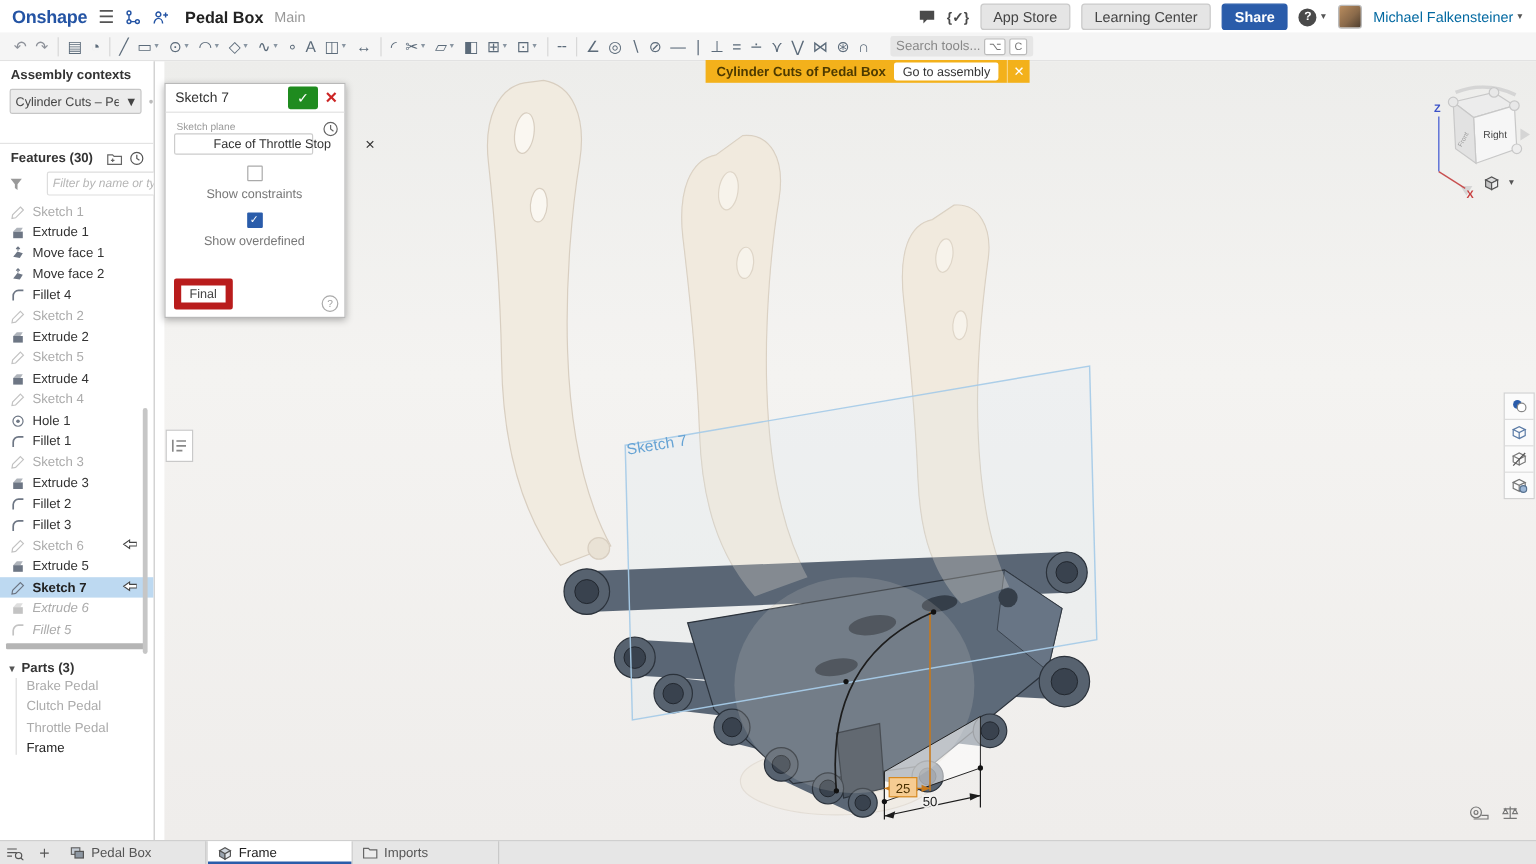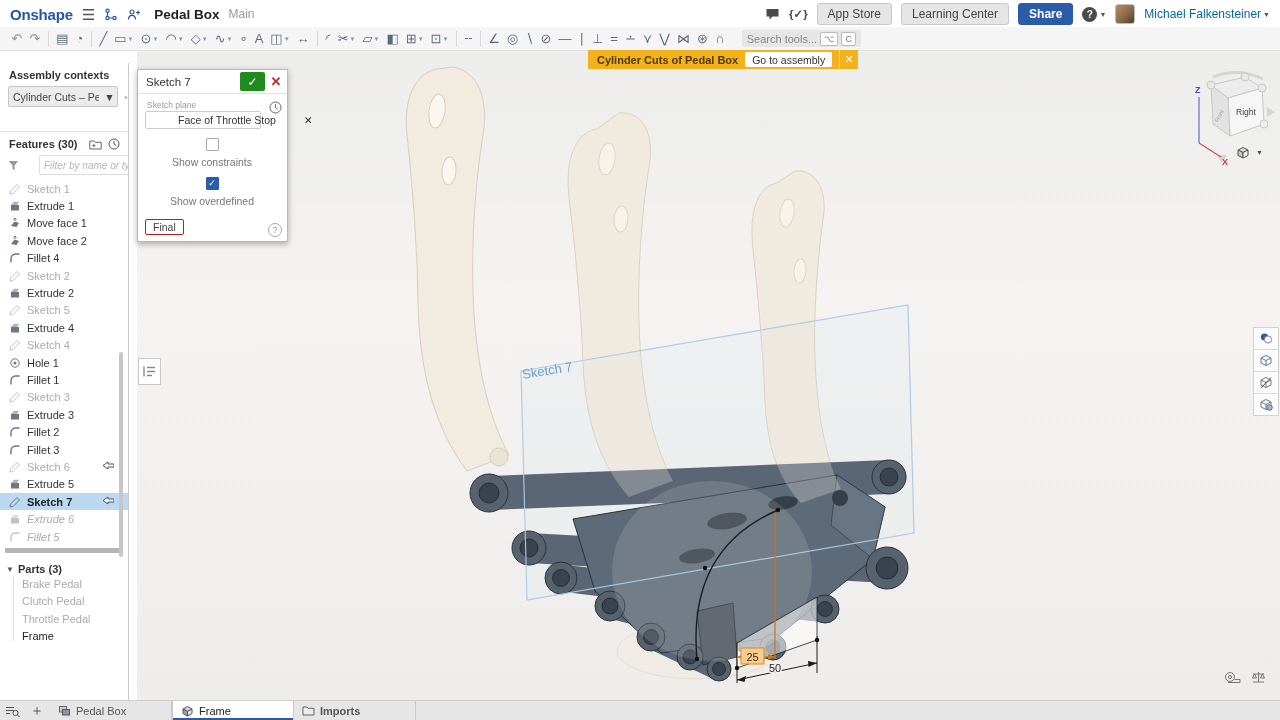--- a/index.html
+++ b/index.html
@@ -32,21 +32,21 @@
   .tbicon.gray{color:#8d9199;}
   .tbicon .tb-caret{font-size:6px;color:#8a96a2;margin-left:1px;}
   .tb-div{width:1px;height:16px;background:#d8d8d8;margin:0 4px;}
   .search-tools{margin-left:14px;height:17px;background:#e6e6e6;border-radius:2px;display:flex;
                 align-items:center;padding:0 5px;gap:3px;}
   .search-tools .stext{font-size:11px;color:#888;}
   .search-tools kbd{font-family:"Liberation Sans",sans-serif;font-size:9px;color:#777;background:#fff;
                     border:1px solid #bbb;border-radius:2px;padding:0 3px;height:12px;line-height:12px;}
   
   .left-panel{position:absolute;left:0;top:51px;width:129px;bottom:20px;background:#fff;
-              border-right:1px solid #c9c9c9;box-sizing:border-box;overflow:hidden;margin-top:12px;}
+              border-right:1px solid #c9c9c9;box-sizing:border-box;overflow:hidden;}
   .ac-title{font-size:11px;font-weight:bold;color:#333;padding:6px 0 0 9px;}
   .ac-row{display:flex;align-items:center;margin:5px 0 0 8px;gap:6px;}
   .ac-dd{height:19px;max-width:100px;background:#ececec;border:1px solid #c6c6c6;border-radius:2px;
          display:flex;align-items:center;padding:0 4px;gap:3px;}
   .ac-dd span{font-size:10.5px;color:#444;white-space:nowrap;overflow:hidden;}
   .ac-more{color:#bbb;font-size:11px;letter-spacing:1px;}
   .lp-div{height:1px;background:#e3e3e3;margin-top:24px;}
   .feat-head{display:flex;align-items:center;padding:6px 8px 0 9px;}
   .feat-head .ft{font-size:11px;font-weight:bold;color:#333;flex:1;}
   .fh-ic{color:#666;margin-left:6px;display:flex;}
@@ -97,21 +97,21 @@
   .plane-field{width:116px;height:18px;border:1px solid #ccc;border-radius:2px;display:flex;
                align-items:center;padding:0 4px;box-sizing:border-box;margin-top:1px;}
   .plane-field span{font-size:10.5px;color:#333;flex:1;white-space:nowrap;padding-left:28px;}
   .pf-x{color:#c0c0c0;font-size:10px;}
   .dlg-clock{position:absolute;right:5px;top:7px;color:#666;}
   .cbrow{display:flex;align-items:center;gap:5px;margin-top:9px;flex-direction:column;}
   .cb{width:11px;height:11px;border:1px solid #aaa;border-radius:1px;background:#fff;font-size:9px;
       line-height:11px;text-align:center;color:#fff;}
   .cb.on{background:#2a5caa;border-color:#2a5caa;}
   .cbrow .cblabel{font-size:10.5px;color:#777;}
-  .final-btn{display:inline-block;margin-top:12px;border:1px solid #b91c1c;border-radius:2px;
+  .final-btn{display:inline-block;margin-top:25px;border:6px solid #b91c1c;border-radius:2px;
              padding:1px 7px;font-size:10.5px;color:#444;background:#fff;}
   .dlg-help{position:absolute;right:5px;bottom:4px;width:12px;height:12px;border-radius:50%;
             border:1px solid #aaa;color:#999;font-size:8.5px;display:flex;align-items:center;justify-content:center;}
   
   .banner{position:absolute;left:588px;top:50px;height:19px;background:#f3b11b;display:flex;
           align-items:center;padding-left:9px;z-index:20;}
   .banner .bmsg{font-size:11px;color:#4d3a00;font-weight:bold;white-space:nowrap;}
   .banner .bbtn{height:15px;background:#fff;border:none;border-radius:2px;margin:0 7px;padding:0 7px;
           font-size:10.5px;color:#333;display:flex;align-items:center;white-space:nowrap;}
   .banner .bx{width:18px;height:19px;color:#fff;font-size:11px;display:flex;align-items:center;
@@ -814,21 +814,21 @@
           <svg width="13" height="12" viewBox="0 0 13 12">
             <g stroke="#555">
               <polygon points="2,4 6.5,1.5 11,4 6.5,6.5" fill="#cfd6dd"></polygon>
               <polygon points="2,4 6.5,6.5 6.5,11 2,8.5" fill="#9aa4af"></polygon>
               <polygon points="11,4 6.5,6.5 6.5,11 11,8.5" fill="#e4e8ec"></polygon>
             </g>
           </svg>
         </span>
         <span>Frame</span>
       </span>
-      <span class="tab" style="width: 122px; font-weight: bold;">
+      <span class="tab" style="width: 122px;">
         <span>
           <svg width="13" height="11" viewBox="0 0 13 11">
             <path d="M1 2h4l1.3 1.3H12V10H1z" fill="#ececec" stroke="#666"></path>
           </svg>
         </span>
         <span>Imports</span>
       </span>
     </span>
 </div>
 

